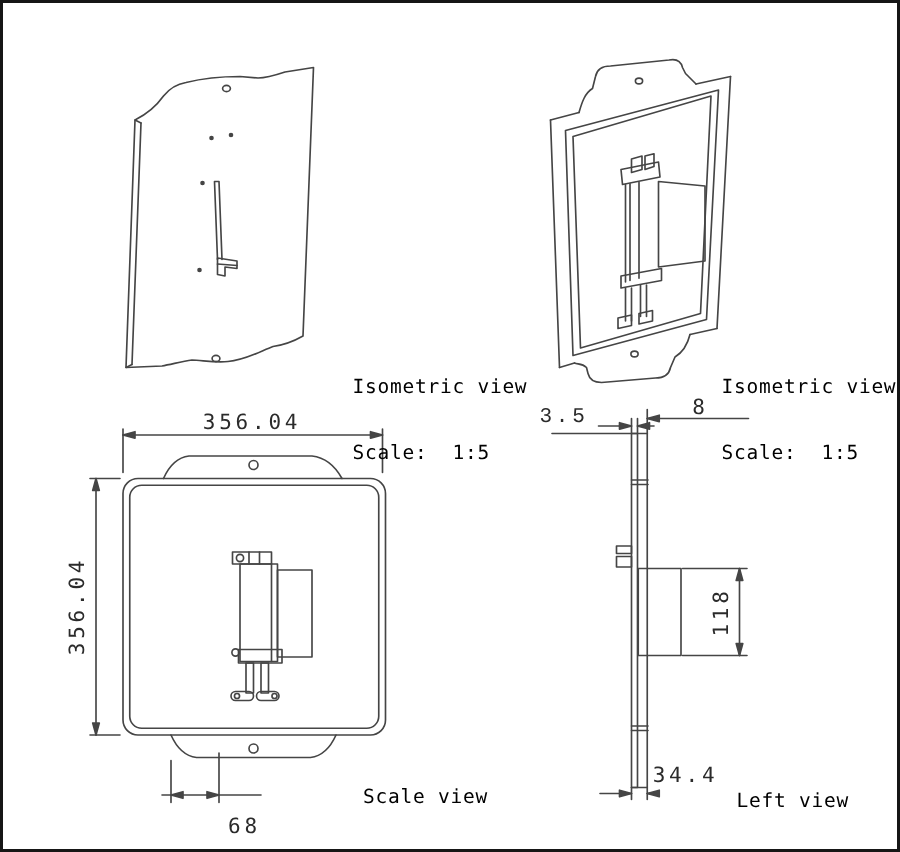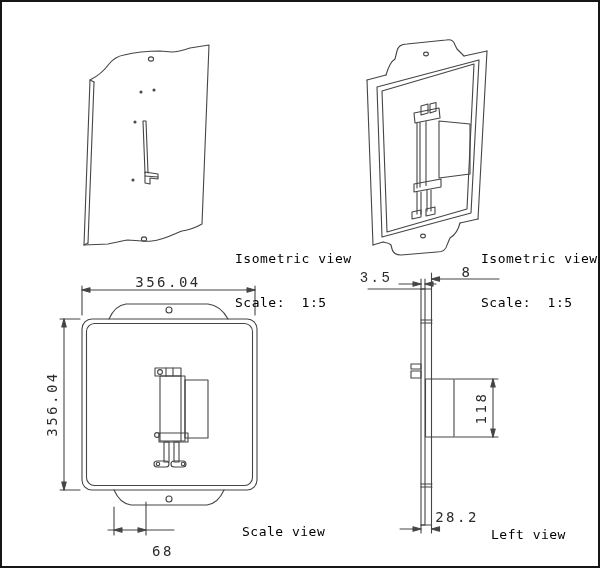--- a/index.html
+++ b/index.html
@@ -153,21 +153,21 @@
       <path d="M429.5,527 l8,-2.2 l0,4.4 Z" fill="#454545"></path>
     </g>
   </svg>
 
   <div class="dim" style="left:130px;top:272px;width:72px;">356.04</div>
   <div class="dim rot" style="left:9px;top:395px;width:80px;height:14px;">356.04</div>
   <div class="dim" style="left:148px;top:541px;width:26px;">68</div>
   <div class="dim" style="left:356px;top:268px;width:36px;font-family:Liberation Mono, monospace;">3.5</div>
   <div class="dim" style="left:450px;top:262px;width:30px;">8</div>
   <div class="dim rot" style="left:448px;top:399px;width:60px;height:14px;">118</div>
-  <div class="dim" style="left:432px;top:507px;width:46px;">28.2</div>
+  <div class="dim" style="left:432px;top:507px;width:46px;">34.4</div>
 
   <div class="lbl" style="left:233px;top:221px;">
     <div>Isometric view</div>
     <div>Scale:  1:5</div>
   </div>
   <div class="lbl" style="left:479px;top:221px;">
     <div>Isometric view</div>
     <div>Scale:  1:5</div>
   </div>
   <div class="lbl" style="left:240px;top:494px;">

